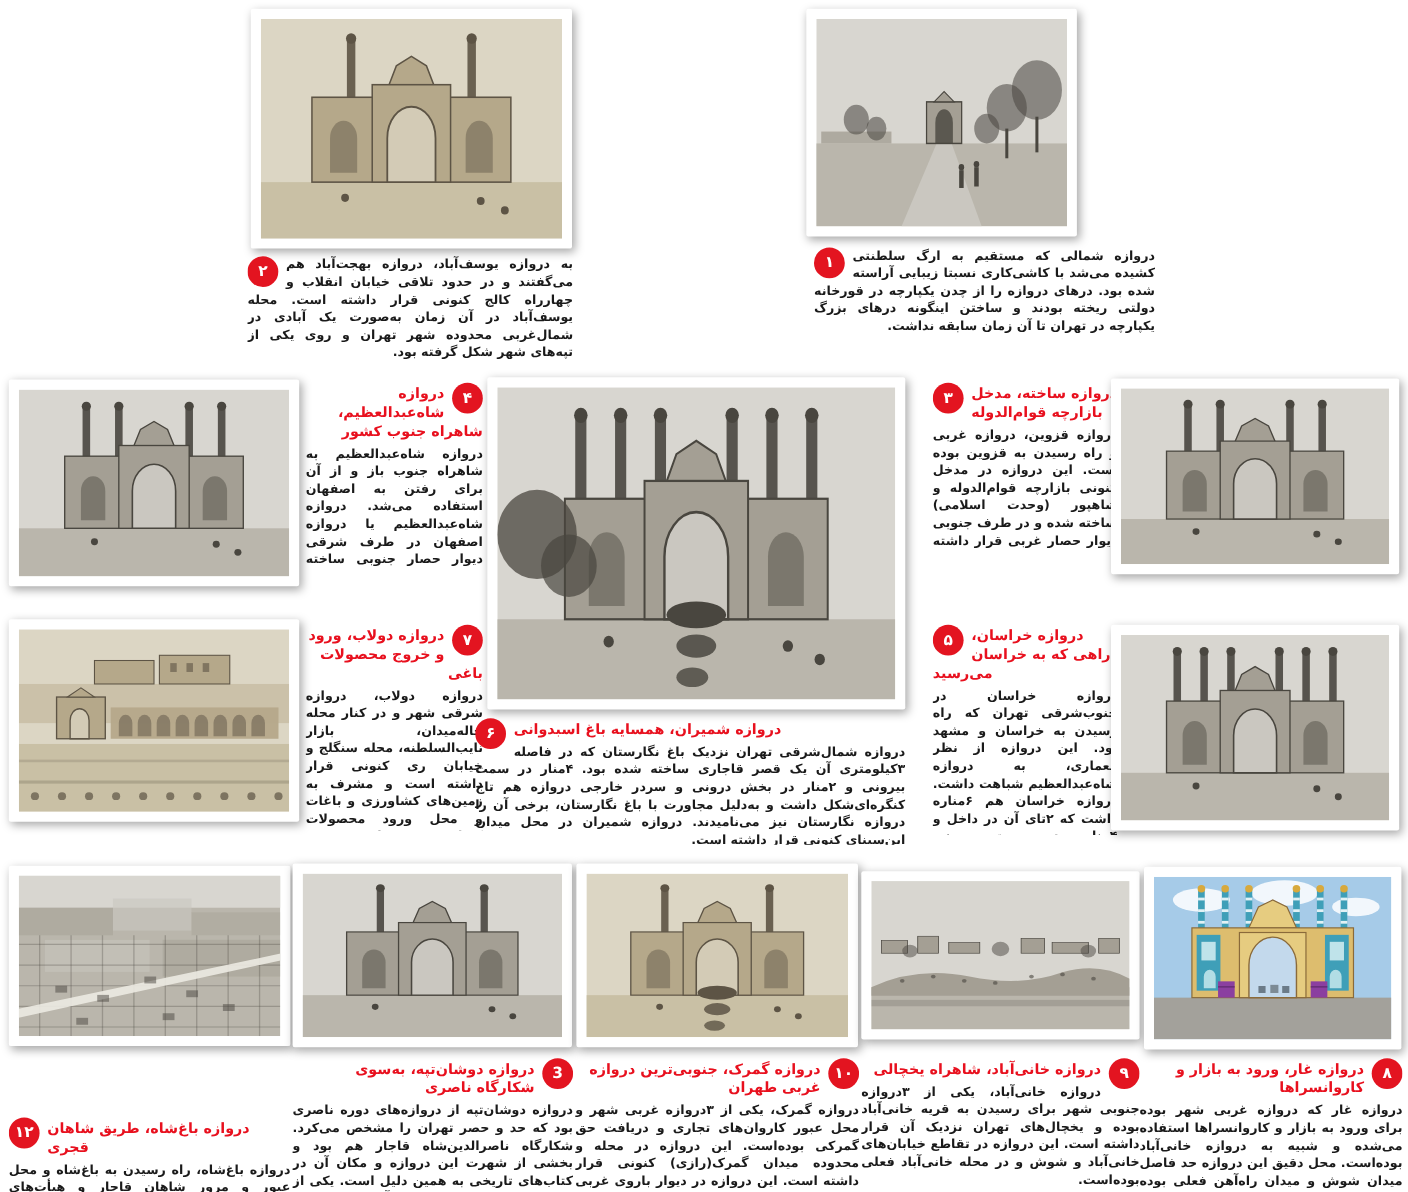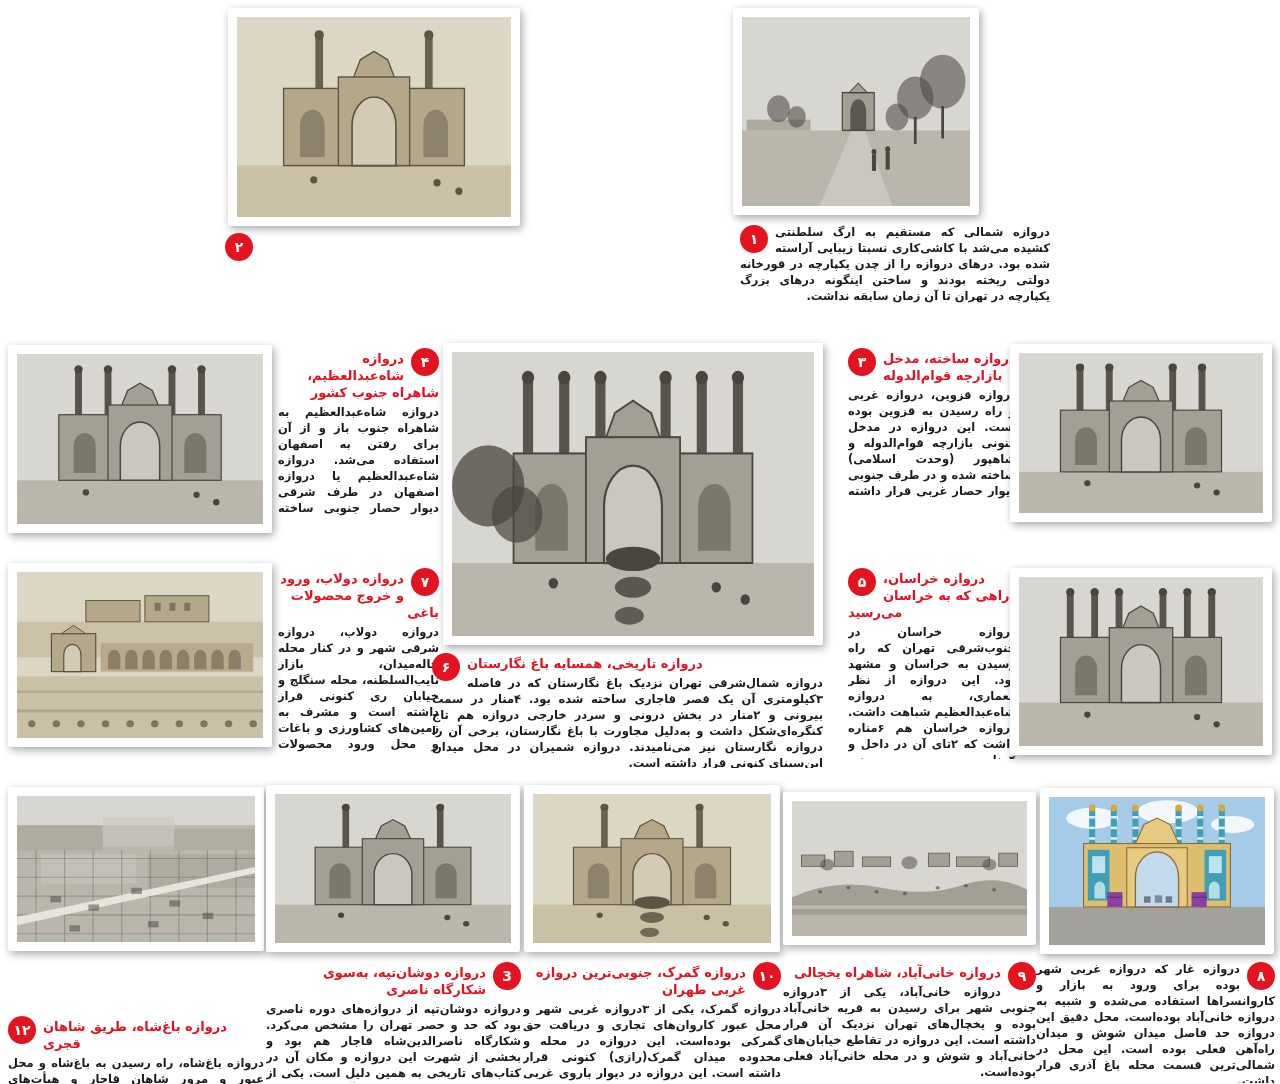--- a/index.html
+++ b/index.html
@@ -47,20 +47,21 @@
           <rect x="37" y="21" width="26" height="31" fill="#b5a88a" stroke="#5d5445" stroke-width="0.5"></rect>
           <path d="M42,52 v-14 a8,10 0 0 1 16,0 v14 z" fill="#d3cbb6" stroke="#5d5445" stroke-width="0.6"></path>
           <circle cx="28" cy="57" r="1.3" fill="#5d5445"></circle>
           <circle cx="73" cy="58" r="1.3" fill="#5d5445"></circle>
           <circle cx="81" cy="61" r="1.3" fill="#5d5445"></circle>
         </svg>
       </div>
     </figure>
   <section class="tb badge-left" dir="rtl" style="left:225px;top:232px;width:296px;height:98px">
     <span class="badge">۲</span>
+    <p class="body">به دروازه یوسف‌آباد، دروازه بهجت‌آباد هم می‌گفتند و در حدود تلاقی خیابان انقلاب و چهارراه کالج کنونی قرار داشته است. محله یوسف‌آباد در آن زمان به‌صورت یک آبادی در شمال‌غربی محدوده شهر تهران و روی یکی از تپه‌های شهر شکل گرفته بود.</p>
   </section>
 
   <figure class="photo" style="left:733px;top:8px;width:246px;height:207px">
       <div class="art">
         <svg viewBox="0 0 100 70" preserveAspectRatio="none" width="100%" height="100%" role="img" aria-label="dowlat-gate-street-photo">
           <rect width="100" height="70" fill="#d8d6d0"></rect>
           <rect y="42" width="100" height="28" fill="#bab6ac"></rect>
           <polygon points="34,70 66,70 54,42 48,42" fill="#cac7c0"></polygon>
           <rect x="2" y="38" width="28" height="4" fill="#a49f94" opacity="0.8"></rect>
           <rect x="44" y="28" width="14" height="14" fill="#a49f94" stroke="#49463f" stroke-width="0.5"></rect>
@@ -221,21 +222,21 @@
       </div>
     </figure>
   <section class="tb badge-right" dir="rtl" style="left:278px;top:567px;width:161px;height:188px">
     <span class="badge">۷</span>
     <h2 class="title">دروازه دولاب، ورود و خروج محصولات باغی</h2>
     <p class="body">دروازه دولاب، دروازه شرقی شهر و در کنار محله چاله‌میدان، بازار نایب‌السلطنه، محله سنگلج و خیابان ری کنونی قرار داشته است و مشرف به زمین‌های کشاورزی و باغات و محل ورود محصولات کشاورزی به تهران بود.</p>
   </section>
 
   <section class="tb badge-left" dir="rtl" style="left:432px;top:652px;width:391px;height:116px">
     <span class="badge">۶</span>
-    <h2 class="title">دروازه تاریخی، همسایه باغ نگارستان</h2>
+    <h2 class="title">دروازه شمیران، همسایه باغ اسبدوانی</h2>
     <p class="body">دروازه شمال‌شرقی تهران نزدیک باغ نگارستان که در فاصله ۳کیلومتری آن یک قصر قاجاری ساخته شده بود. ۴منار در سمت بیرونی و ۲منار در بخش درونی و سردر خارجی دروازه هم تاج کنگره‌ای‌شکل داشت و به‌دلیل مجاورت با باغ نگارستان، برخی آن را دروازه نگارستان نیز می‌نامیدند. دروازه شمیران در محل میدان ابن‌سینای کنونی قرار داشته است.</p>
   </section>
 
   <section class="tb badge-left" dir="rtl" style="left:848px;top:567px;width:168px;height:192px">
     <span class="badge">۵</span>
     <h2 class="title">دروازه خراسان، راهی که به خراسان می‌رسید</h2>
     <p class="body">دروازه خراسان در جنوب‌شرقی تهران که راه رسیدن به خراسان و مشهد بود. این دروازه از نظر معماری، به دروازه شاه‌عبدالعظیم شباهت داشت. دروازه خراسان هم ۶مناره داشت که ۲تای آن در داخل و ۴مناره در سمت بیرونی دروازه بود.</p>
   </section>
   <figure class="photo" style="left:1010px;top:568px;width:262px;height:187px">
       <div class="art">
@@ -446,16 +447,17 @@
     <h2 class="title">دروازه گمرک، جنوبی‌ترین دروازه غربی طهران</h2>
     <p class="body">دروازه گمرک، یکی از ۳دروازه غربی شهر و محل عبور کاروان‌های تجاری و دریافت حق گمرکی بوده‌است. این دروازه در محله و محدوده میدان گمرک(رازی) کنونی قرار داشته است. این دروازه در دیوار باروی غربی شهر بوده و جنوبی‌ترین دروازه غربی قلمداد می‌شده است.</p>
   </section>
   <section class="tb badge-right" dir="rtl" style="left:783px;top:961px;width:253px;height:122px">
     <span class="badge">۹</span>
     <h2 class="title">دروازه خانی‌آباد، شاهراه یخچالی</h2>
     <p class="body">دروازه خانی‌آباد، یکی از ۳دروازه جنوبی شهر برای رسیدن به قریه خانی‌آباد بوده و یخچال‌های تهران نزدیک آن قرار داشته است. این دروازه در تقاطع خیابان‌های خانی‌آباد و شوش و در محله خانی‌آباد فعلی بوده‌است.</p>
   </section>
   <section class="tb badge-right" dir="rtl" style="left:1036px;top:961px;width:239px;height:122px">
     <span class="badge">۸</span>
+    <h2 class="title">دروازه غار، ورود به بازار و کاروانسراها</h2>
     <p class="body">دروازه غار که دروازه غربی شهر بوده برای ورود به بازار و کاروانسراها استفاده می‌شده و شبیه به دروازه خانی‌آباد بوده‌است. محل دقیق این دروازه حد فاصل میدان شوش و میدان راه‌آهن فعلی بوده است. این محل در شمالی‌ترین قسمت محله باغ آذری قرار داشت.</p>
   </section>
 
 </div>
 
 </body></html>

